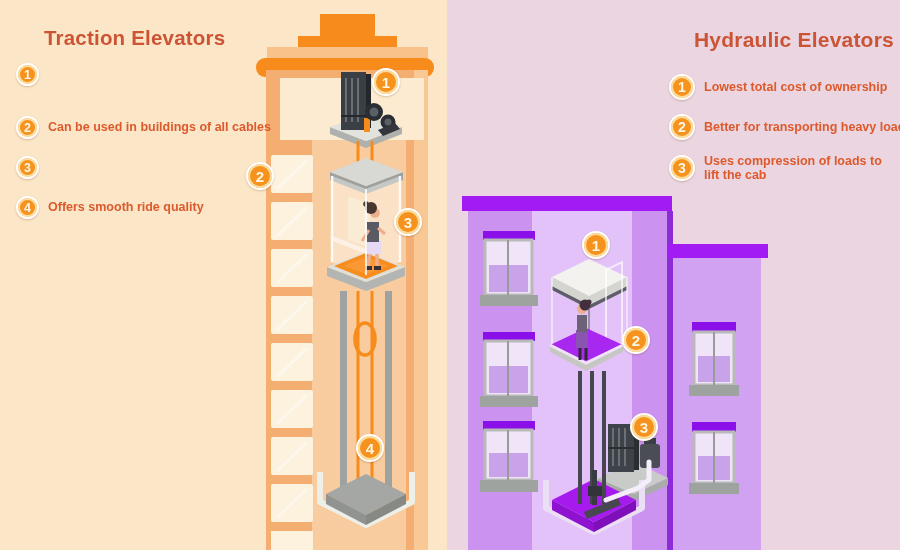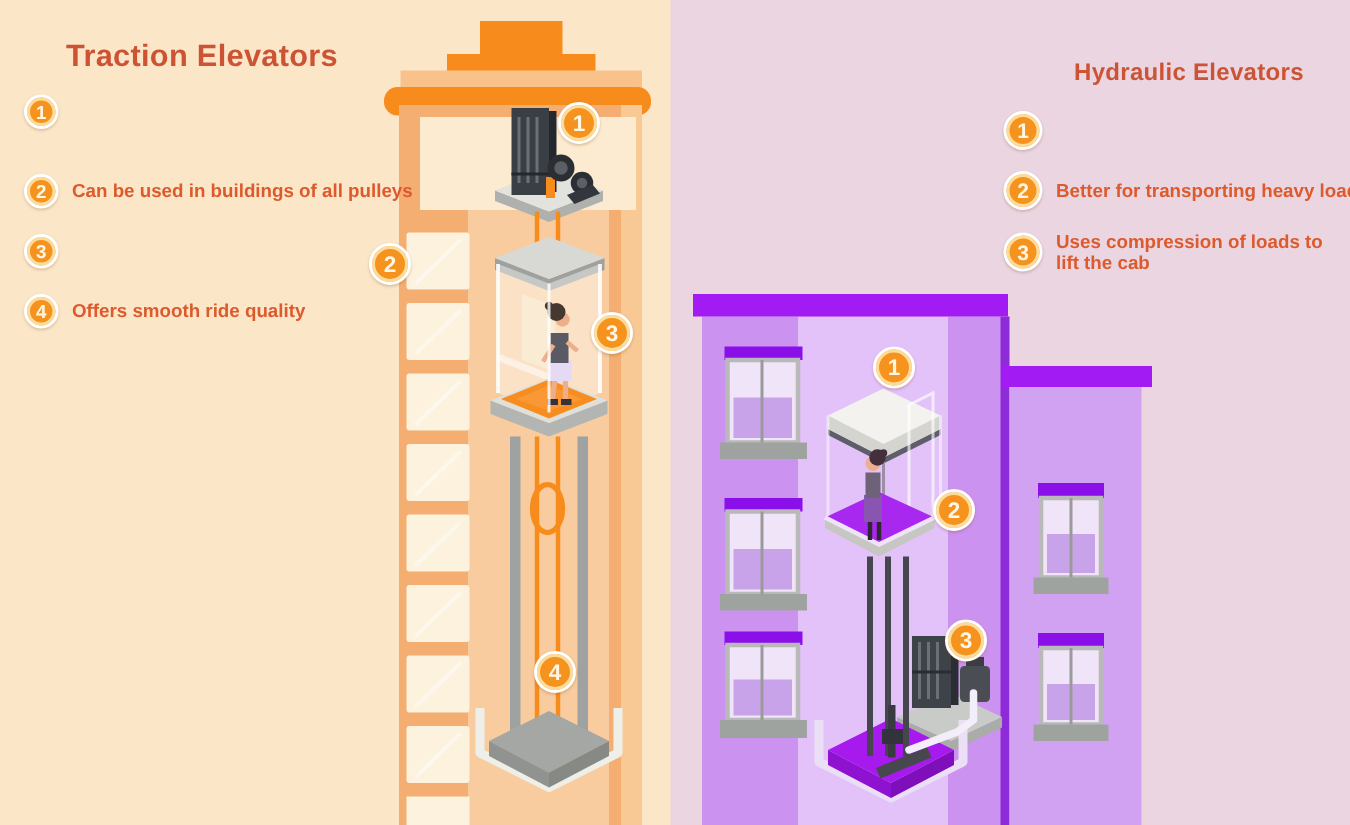--- a/index.html
+++ b/index.html
@@ -10,21 +10,21 @@
   }
   .panel{position:absolute;top:0;height:550px;}
   .panel-left{left:0;width:447px;background:var(--left-bg,#FCE6C8);}
   .panel-right{left:447px;width:453px;background:var(--right-bg,#EAD5E1);}
   .art{position:absolute;left:0;top:0;width:900px;height:550px;}
   .panel-title{
     position:absolute;font-weight:bold;color:var(--title-col,#CC5434);
     letter-spacing:.2px;white-space:nowrap;
   }
   .title-left{left:44px;top:26px;font-size:20.5px;}
-  .title-right{left:694px;top:40px;font-size:16px;margin-left:22px;}
+  .title-right{left:694px;top:28px;font-size:21px;}
   .li{position:absolute;display:flex;align-items:center;gap:9px;}
   .li-text{
     color:var(--text-col,#DC5A2C);font-weight:bold;font-size:12.5px;line-height:1.15;
   }
   .nw{white-space:nowrap;}
   .badge,.marker{
     border-radius:50%;background:var(--accent,#F6921E);
     border:2px solid #FFFFFF;
     box-shadow:inset 0 0 0 2px rgba(251,224,162,.95),0 1px 2px rgba(120,60,0,.25);
     color:#FFF6E3;font-weight:bold;display:flex;align-items:center;justify-content:center;
@@ -238,32 +238,33 @@
   </svg>
 
   <div class="panel-title title-left">Traction Elevators</div>
   <div class="panel-title title-right">Hydraulic Elevators</div>
 
   <div class="li" style="left:16px;top:63px;">
     <span class="badge b22">1</span>
   </div>
   <div class="li" style="left:16px;top:116px;">
     <span class="badge b22">2</span>
-    <span class="li-text nw">Can be used in buildings of all pulleys</span>
+    <span class="li-text nw">Can be used in buildings of all cables</span>
   </div>
   <div class="li" style="left:16px;top:156px;">
     <span class="badge b22">3</span>
   </div>
   <div class="li" style="left:16px;top:196px;">
     <span class="badge b22">4</span>
     <span class="li-text nw">Offers smooth ride quality</span>
   </div>
 
   <div class="li" style="left:669px;top:74px;">
     <span class="badge b26">1</span>
+    <span class="li-text nw">Lowest total cost of ownership</span>
   </div>
   <div class="li" style="left:669px;top:114px;">
     <span class="badge b26">2</span>
     <span class="li-text nw">Better for transporting heavy loads</span>
   </div>
   <div class="li" style="left:669px;top:154px;">
     <span class="badge b26">3</span>
     <span class="li-text" style="width:190px;">Uses compression of loads to lift the cab</span>
   </div>
 

